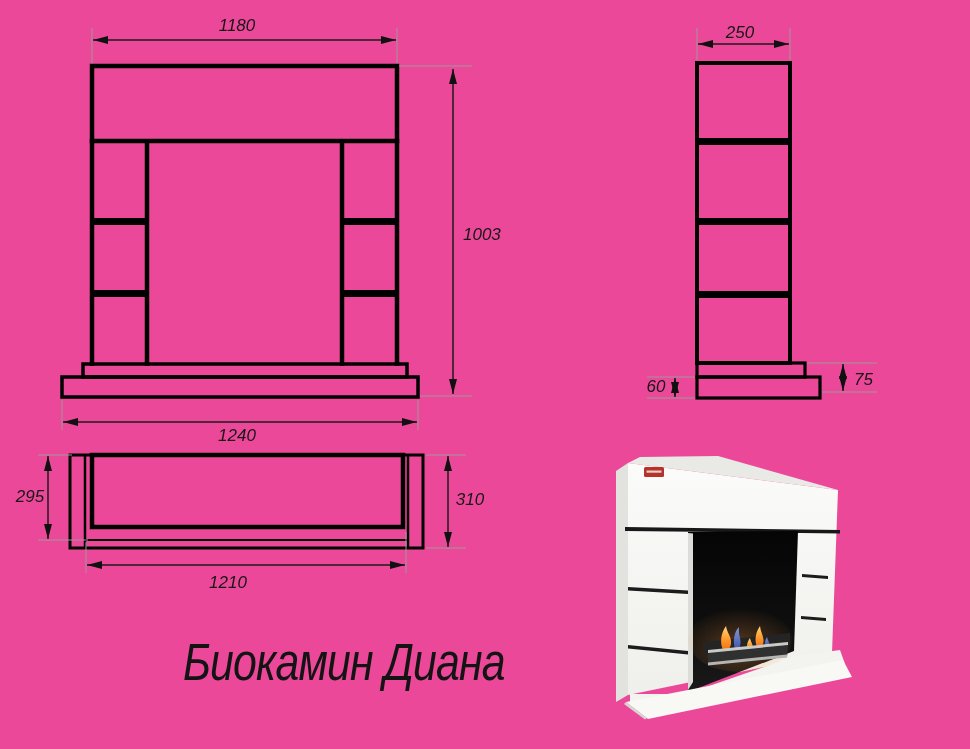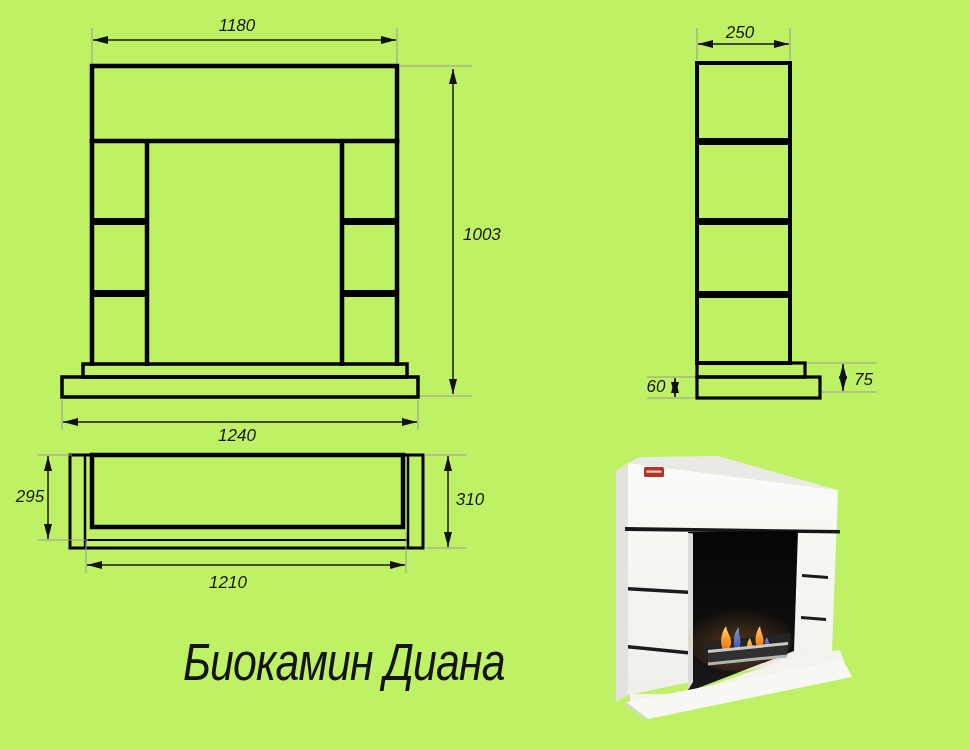--- a/index.html
+++ b/index.html
@@ -1,16 +1,16 @@
 <!DOCTYPE html>
 <html><head>
 <meta charset="utf-8">
 <style>
   html,body{margin:0;padding:0;background:#ffffff;}
-  .canvas{position:relative;width:970px;height:749px;background:#bef264;overflow:hidden;
+  .canvas{position:relative;width:970px;height:749px;background:#ec4899;overflow:hidden;
           font-family:"Liberation Sans",sans-serif;}
   .view{position:absolute;}
   svg text{font-family:"Liberation Sans",sans-serif;font-style:italic;fill:#161616;}
   .dim-num{font-size:17px;}
   .outline{stroke:#000;fill:none;}
   .ext{stroke:#9a9a9a;stroke-width:1;}
   .dim{stroke:#1a1a1a;stroke-width:1.5;}
   .bar{fill:#000;}
   #title{position:absolute;left:183px;top:633px;font-size:51px;font-style:italic;
          letter-spacing:-1px;color:#141414;white-space:nowrap;

